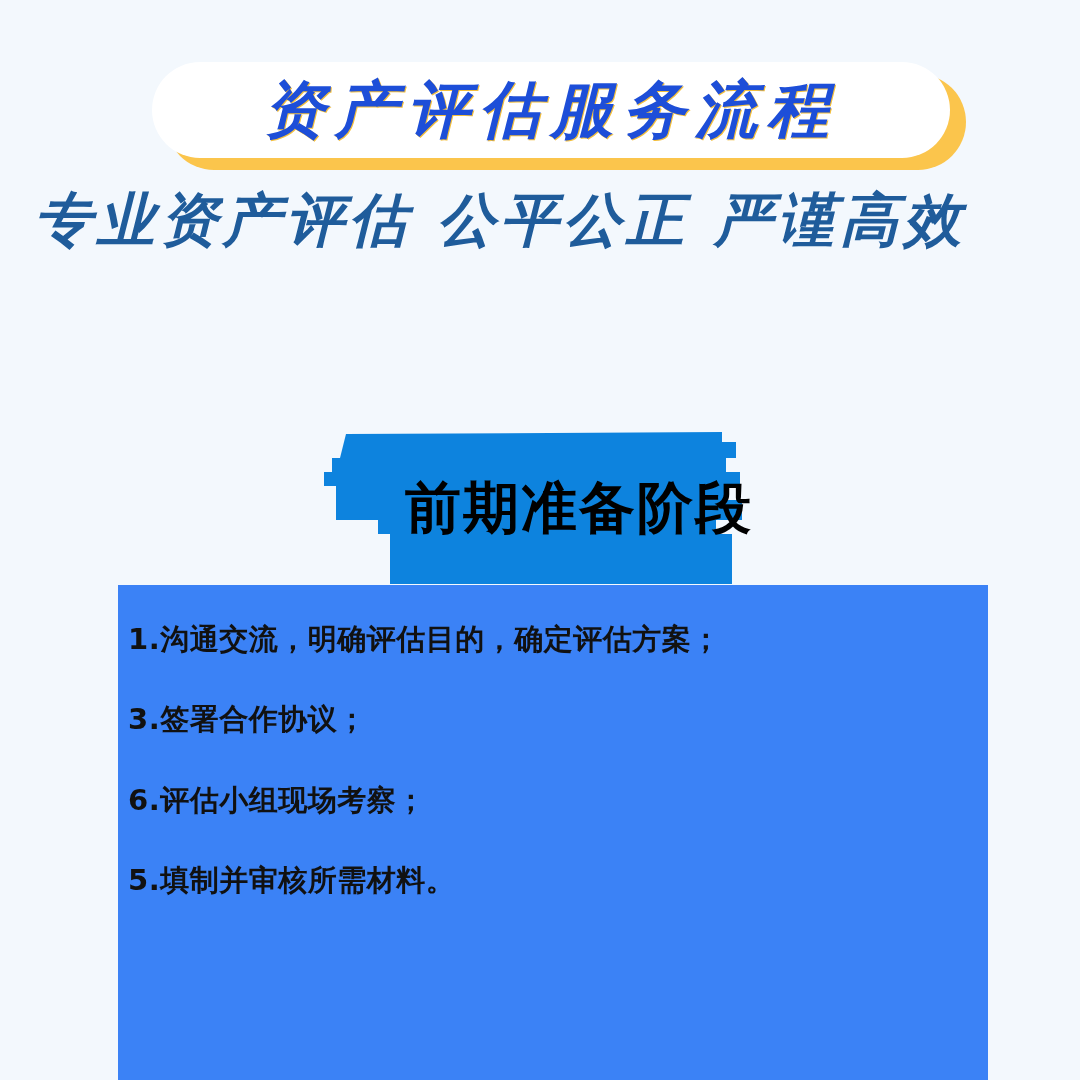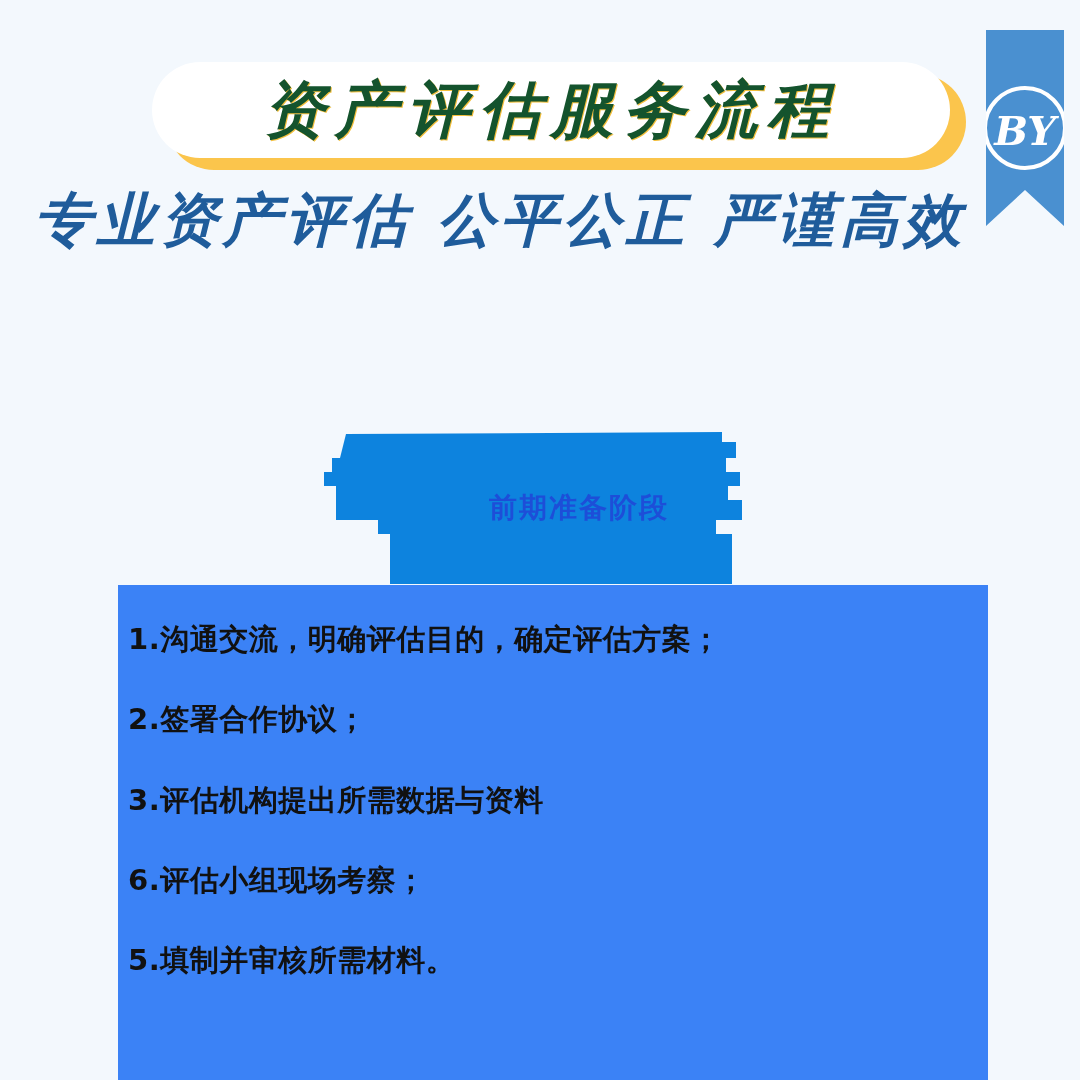--- a/index.html
+++ b/index.html
@@ -59,21 +59,21 @@
     width: 798px;
     height: 96px;
     display: flex;
     align-items: center;
     justify-content: center;
     font-family: "DejaVu Serif", "Liberation Serif", serif;
     font-size: 62px;
     font-weight: 700;
     font-style: italic;
     letter-spacing: 10px;
-    color: #14532d;
+    color: #1d4ed8;
     white-space: nowrap;
     line-height: 1;
     text-shadow: 1px 1px 0 #f3bf3d;
     text-align: right;
   }
 
   .subtitle-text {
     position: absolute;
     left: 0;
     top: 186px;
@@ -113,24 +113,24 @@
     left: 318px;
     top: 428px;
     width: 468px;
     height: 160px;
     display: flex;
     align-items: center;
     justify-content: center;
     padding-left: 54px;
     box-sizing: border-box;
     font-family: "DejaVu Sans", "Liberation Sans", sans-serif;
-    font-size: 28px;
+    font-size: 56px;
     font-weight: 700;
     letter-spacing: 2px;
-    color: #1d4ed8;
+    color: #000000;
     white-space: nowrap;
     line-height: 1;
   }
 
   
   .content-card {
     position: absolute;
     left: 118px;
     top: 585px;
     width: 870px;
@@ -162,44 +162,36 @@
 <div id="poster">
 
   <div class="header-block">
 
     <div class="title-pill-shadow"></div>
     <div class="title-pill"></div>
     <div class="title-text">资产评估服务流程</div>
 
     <div class="subtitle-text">专业资产评估 公平公正 严谨高效</div>
 
-    <div class="ribbon-badge">
-      <svg width="78" height="196" viewBox="0 0 78 196" xmlns="http://www.w3.org/2000/svg">
-        <path d="M0,0 L78,0 L78,196 L39,160 L0,196 Z" fill="#4a90d0"></path>
-        <circle cx="39" cy="98" r="40" fill="none" stroke="#ffffff" stroke-width="4"></circle>
-        <text x="39" y="115" font-family="DejaVu Serif, Liberation Serif, serif" font-size="40" font-weight="700" font-style="italic" fill="#ffffff" text-anchor="middle">BY</text>
-      </svg>
-    </div>
   </div>
 
   <div class="stage-banner">
     <svg width="468" height="160" viewBox="0 0 468 160" xmlns="http://www.w3.org/2000/svg">
       <path d="M28,6
                L404,4 L404,14 L418,14 L418,30 L408,30 L408,44
                L422,44 L422,58 L410,58 L410,72 L424,72 L424,92
                L398,92 L398,106 L414,106 L414,156
                L72,156 L72,106 L60,106 L60,92 L18,92 L18,58
                L6,58 L6,44 L14,44 L14,30 L22,30 Z" fill="#0d83de"></path>
     </svg>
   </div>
   <div class="stage-banner-label">前期准备阶段</div>
 
   <div class="content-card">
     <ul class="content-list">
       <li class="content-item">1.沟通交流，明确评估目的，确定评估方案；</li>
-      <li class="content-item">2.签署合作协议；</li>
-      <li class="content-item">3.评估机构提出所需数据与资料</li>
+      <li class="content-item">3.签署合作协议；</li>
       <li class="content-item">6.评估小组现场考察；</li>
       <li class="content-item">5.填制并审核所需材料。</li>
     </ul>
   </div>
 
 </div>
 
 </body></html>

